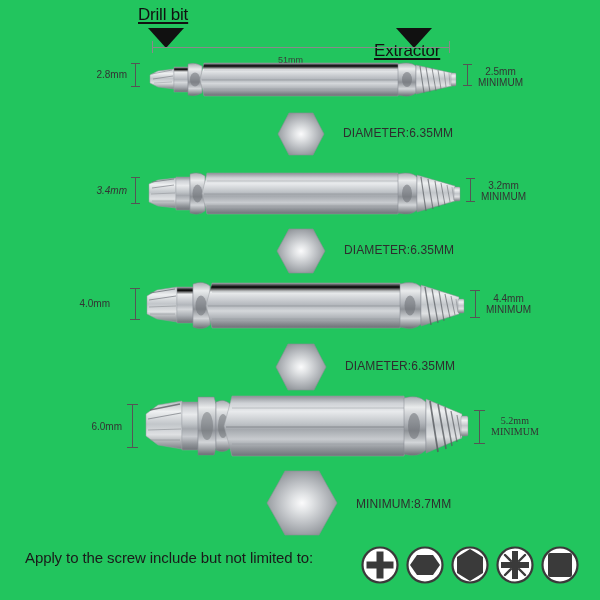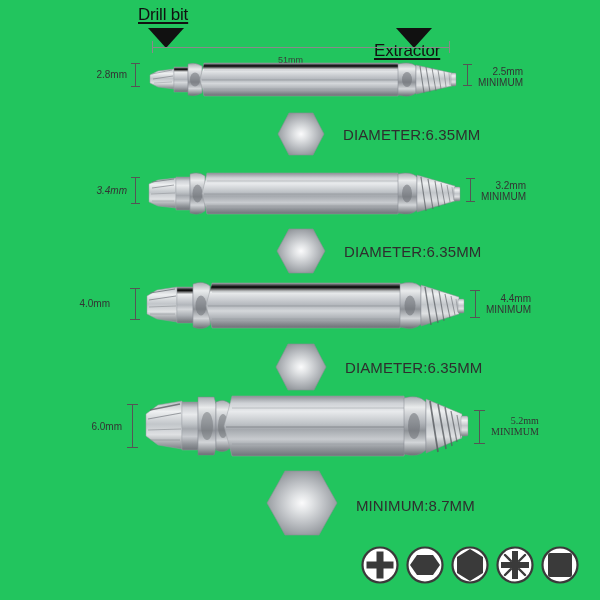--- a/index.html
+++ b/index.html
@@ -72,33 +72,33 @@
   .ibeam .cap.top { top: 0; }
   .ibeam .cap.bot { bottom: 0; }
 
   .meas-text {
     position: absolute;
     font-size: 10px;
     color: #333;
     line-height: 1.12;
     white-space: nowrap;
   }
-  .meas-text.right { text-align: right; }
+  .meas-text.right { text-align: center; }
   .meas-text.left { text-align: right; }
 
   
   .bit { position: absolute; }
   .bit svg { display: block; overflow: visible; }
 
   
   .hexwrap { position: absolute; }
   .hexwrap svg { display: block; }
   .diam-text {
     position: absolute;
-    font-size: 15px;
+    font-size: 12px;
     color: #2e2e2e;
     white-space: nowrap;
     letter-spacing: 0.1px;
     padding-left: 12px;
   }
 
   
   .footer-text {
     position: absolute;
     font-size: 15px;
@@ -382,20 +382,21 @@
     <span>MINIMUM</span>
   </div>
 
   <div class="hexwrap" style="left:266px; top:470px;">
     <svg width="72" height="66" viewBox="0 0 72 66">
       <polygon points="19,1 53,1 71,33 53,65 19,65 1,33" fill="url(#hexGrad)" stroke="#8c9095" stroke-width="0.6"></polygon>
     </svg>
   </div>
   <div class="diam-text" style="left:344px; top:497px;">MINIMUM:8.7MM</div>
 
+  <div class="footer-text" style="left:25px; top:549px;">Apply to the screw include but not limited to:</div>
 
   <div class="screw-icons" style="left:360px; top:545px;">
 
     <svg width="40" height="40" viewBox="0 0 40 40">
       <circle cx="20" cy="20" r="17.5" fill="#fff" stroke="#3a3a3a" stroke-width="2.2"></circle>
       <path d="M16.5,6.5 L23.5,6.5 L23.5,16.5 L33.5,16.5 L33.5,23.5 L23.5,23.5 L23.5,33.5 L16.5,33.5 L16.5,23.5 L6.5,23.5 L6.5,16.5 L16.5,16.5 Z" fill="#3a3a3a"></path>
     </svg>
 
     <svg width="40" height="40" viewBox="0 0 40 40">
       <circle cx="20" cy="20" r="17.5" fill="#fff" stroke="#3a3a3a" stroke-width="2.2"></circle>

